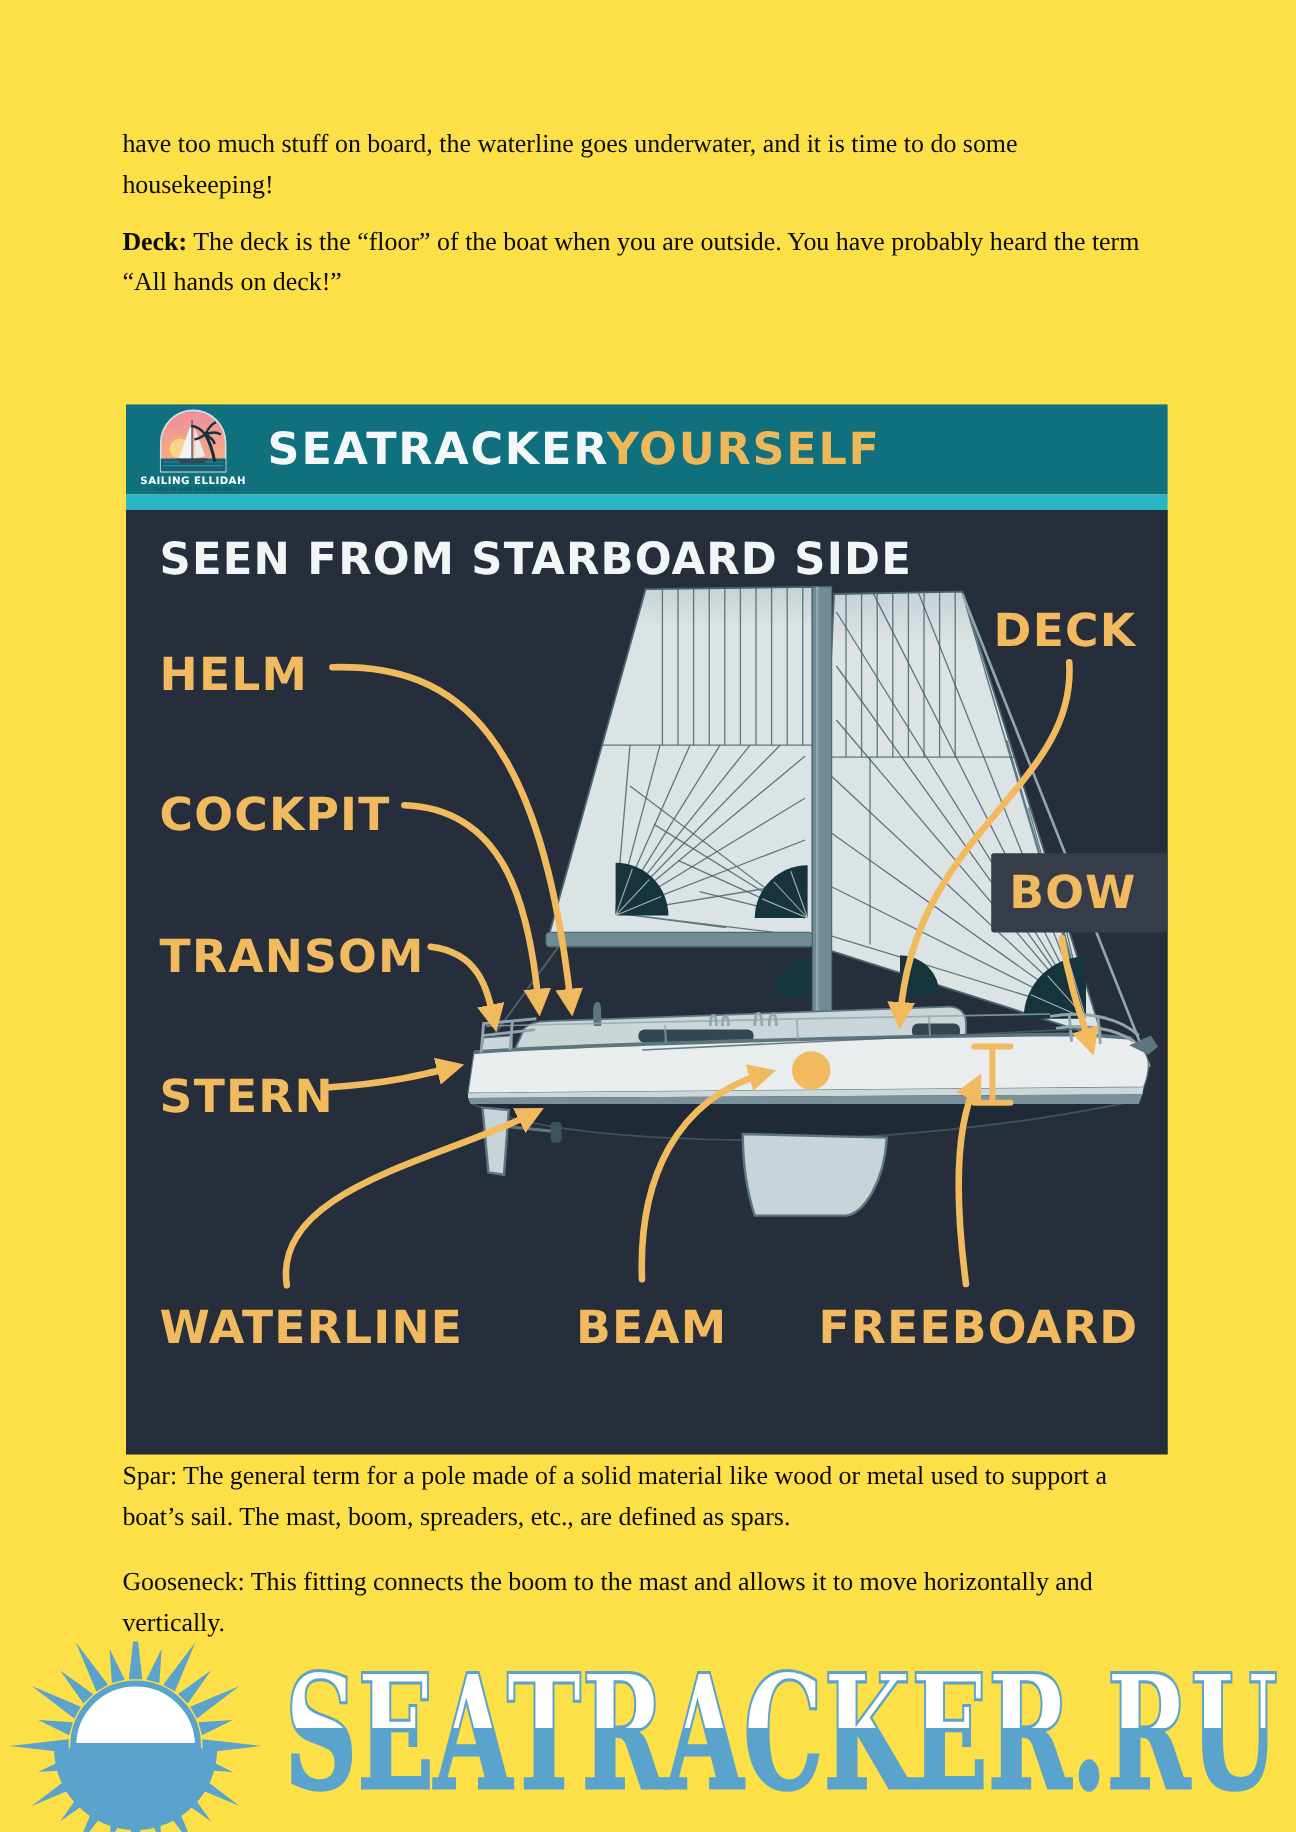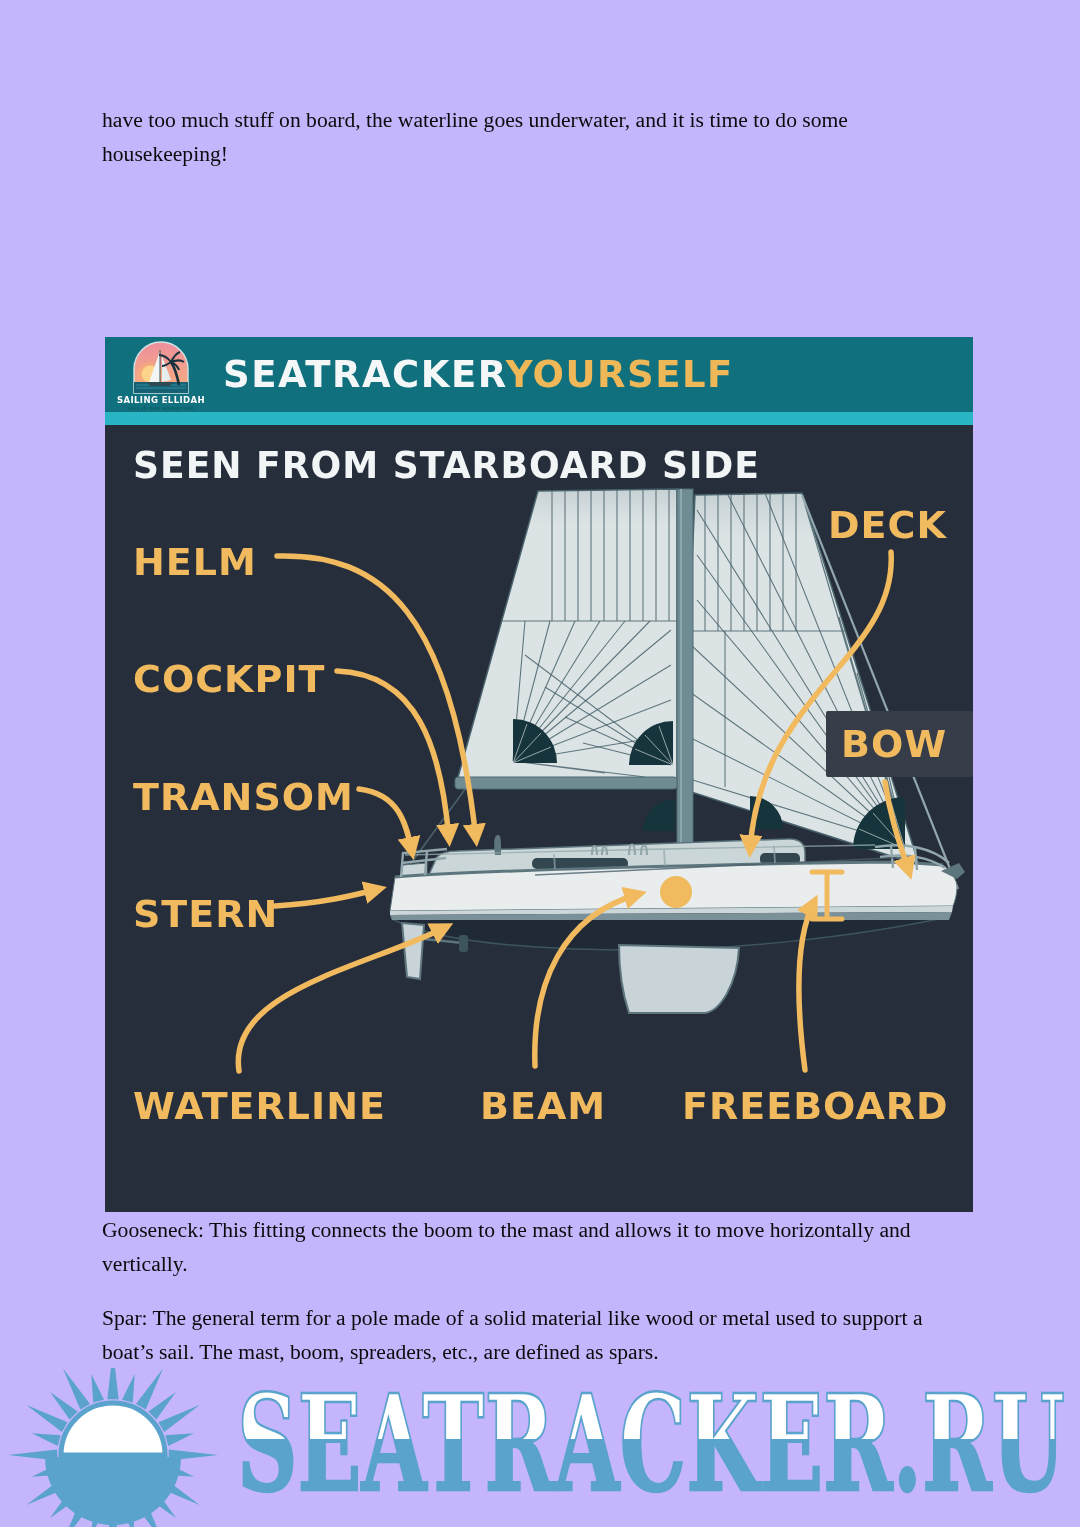--- a/index.html
+++ b/index.html
@@ -1,16 +1,16 @@
 <!DOCTYPE html>
 <html><head>
 <meta charset="utf-8">
 <style>
   html,body{margin:0;padding:0;background:#888;}
-  .page{position:relative;width:1080px;height:1527px;background:#c4b5fd;overflow:hidden;
+  .page{position:relative;width:1080px;height:1527px;background:#fde047;overflow:hidden;
         font-family:"Liberation Serif",serif;color:#0b0b0b;}
   
   .toptext{position:absolute;top:103px;left:102px;width:870px;}
   .bottomtext{position:absolute;top:1213px;left:102px;width:870px;}
   .toptext p,.bottomtext p{margin:0 0 13px 0;font-size:21.6px;line-height:34px;}
   .bottomtext p{margin:0;}
   .bottomtext p + p{margin-top:20px;}
   .toptext b{font-weight:bold;}
   
   .infographic{position:absolute;left:105px;top:337px;width:868px;height:875px;}
@@ -39,20 +39,21 @@
   .watermark{position:absolute;left:0;top:1368px;}
   .wm-text{font-family:"DejaVu Serif",serif;font-weight:bold;font-size:132px;}
 </style>
 </head>
 <body>
 
 <div class="page">
 
   <div class="toptext">
     <p><b></b><span>have too much stuff on board, the waterline goes underwater, and it is time to do some housekeeping!</span></p>
+    <p><b>Deck:</b><span> The deck is the “floor” of the boat when you are outside. You have probably heard the term “All hands on deck!”</span></p>
   </div>
 
   <div class="infographic">
     <div class="ig-header">
       <svg class="ig-logo" width="96" height="73" viewBox="0 0 96 73">
         <defs>
           <linearGradient id="skyg" x1="0" y1="0" x2="0" y2="1">
             <stop offset="0" stop-color="#ee8f9d"></stop>
               <stop offset="1" stop-color="#f6b07e"></stop>
           </linearGradient>
@@ -199,22 +200,22 @@
       <text class="lbl" x="28" y="502">STERN</text>
       <text class="lbl" x="28" y="694">WATERLINE</text>
       <text class="lbl" x="375" y="694">BEAM</text>
       <text class="lbl" x="577" y="694">FREEBOARD</text>
       <text class="lbl" x="723" y="113">DECK</text>
       <text class="lbl" x="736" y="332">BOW</text>
     </svg>
   </div>
 
   <div class="bottomtext">
+    <p><span>Spar: The general term for a pole made of a solid material like wood or metal used to support a boat’s sail. The mast, boom, spreaders, etc., are defined as spars.</span></p>
     <p><span>Gooseneck: This fitting connects the boom to the mast and allows it to move horizontally and vertically.</span></p>
-    <p><span>Spar: The general term for a pole made of a solid material like wood or metal used to support a boat’s sail. The mast, boom, spreaders, etc., are defined as spars.</span></p>
   </div>
 
   <svg class="watermark" width="1080" height="159" viewBox="0 0 1080 159">
     <defs>
       <linearGradient id="wmg" x1="0" y1="0" x2="0" y2="1">
         <stop offset="0" stop-color="#ffffff"></stop>
         <stop offset="0.47" stop-color="#ffffff"></stop>
         <stop offset="0.47" stop-color="#5aa3cc"></stop>
         <stop offset="1" stop-color="#5aa3cc"></stop>
       </linearGradient>

